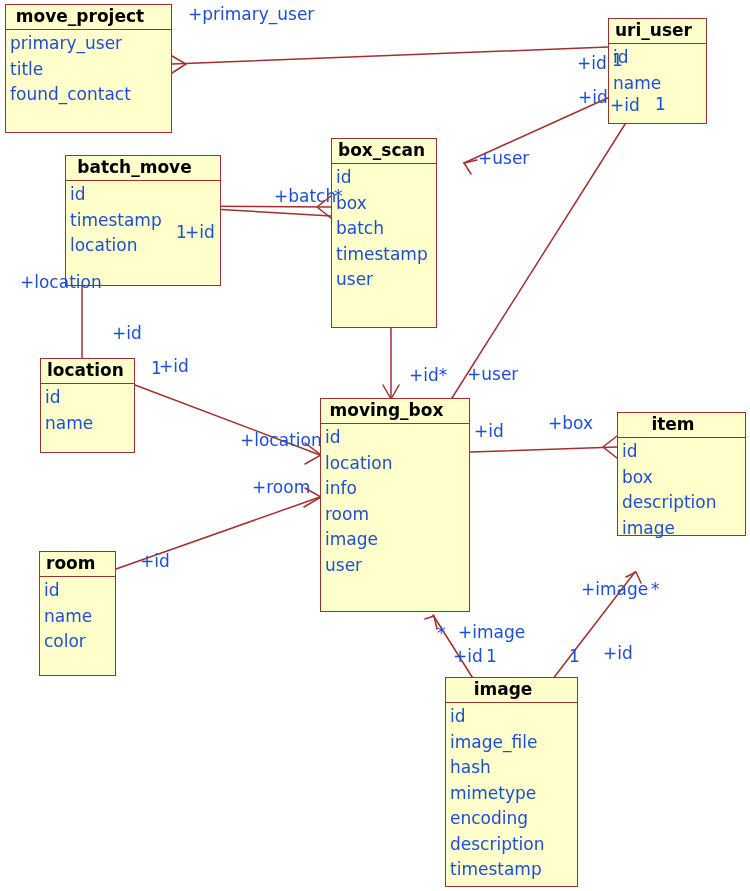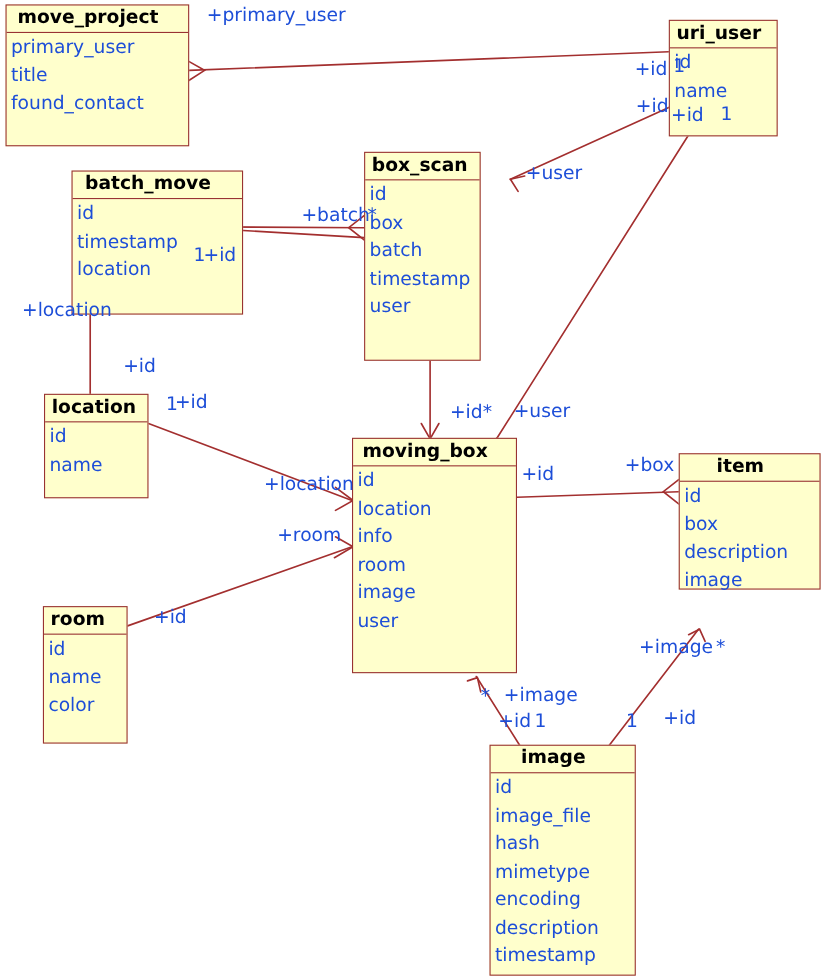--- a/index.html
+++ b/index.html
@@ -222,21 +222,21 @@
       <div class="edge-label" style="left: 160px; top: 224px;">1</div>
       <div class="edge-label" style="left: 169px; top: 224px;">+id</div>
       <div class="edge-label" style="left: 4px; top: 274px;">+location</div>
       <div class="edge-label" style="left: 96px; top: 325px;">+id</div>
       <div class="edge-label" style="left: 135px; top: 360px;">1</div>
       <div class="edge-label" style="left: 143px; top: 358px;">+id</div>
       <div class="edge-label" style="left: 393px; top: 367px;">+id*</div>
       <div class="edge-label" style="left: 451px; top: 366px;">+user</div>
       <div class="edge-label" style="left: 224px; top: 432px;">+location</div>
       <div class="edge-label" style="left: 458px; top: 423px;">+id</div>
-      <div class="edge-label" style="left: 552px; top: 415px;">+box</div>
+      <div class="edge-label" style="left: 532px; top: 415px;">+box</div>
       <div class="edge-label" style="left: 236px; top: 479px;">+room</div>
       <div class="edge-label" style="left: 124px; top: 553px;">+id</div>
       <div class="edge-label" style="left: 565px; top: 581px;">+image</div>
       <div class="edge-label" style="left: 635px; top: 581px;">*</div>
       <div class="edge-label" style="left: 421px; top: 625px;">*</div>
       <div class="edge-label" style="left: 442px; top: 624px;">+image</div>
       <div class="edge-label" style="left: 437px; top: 648px;">+id</div>
       <div class="edge-label" style="left: 470px; top: 648px;">1</div>
       <div class="edge-label" style="left: 553px; top: 648px;">1</div>
       <div class="edge-label" style="left: 587px; top: 645px;">+id</div>

